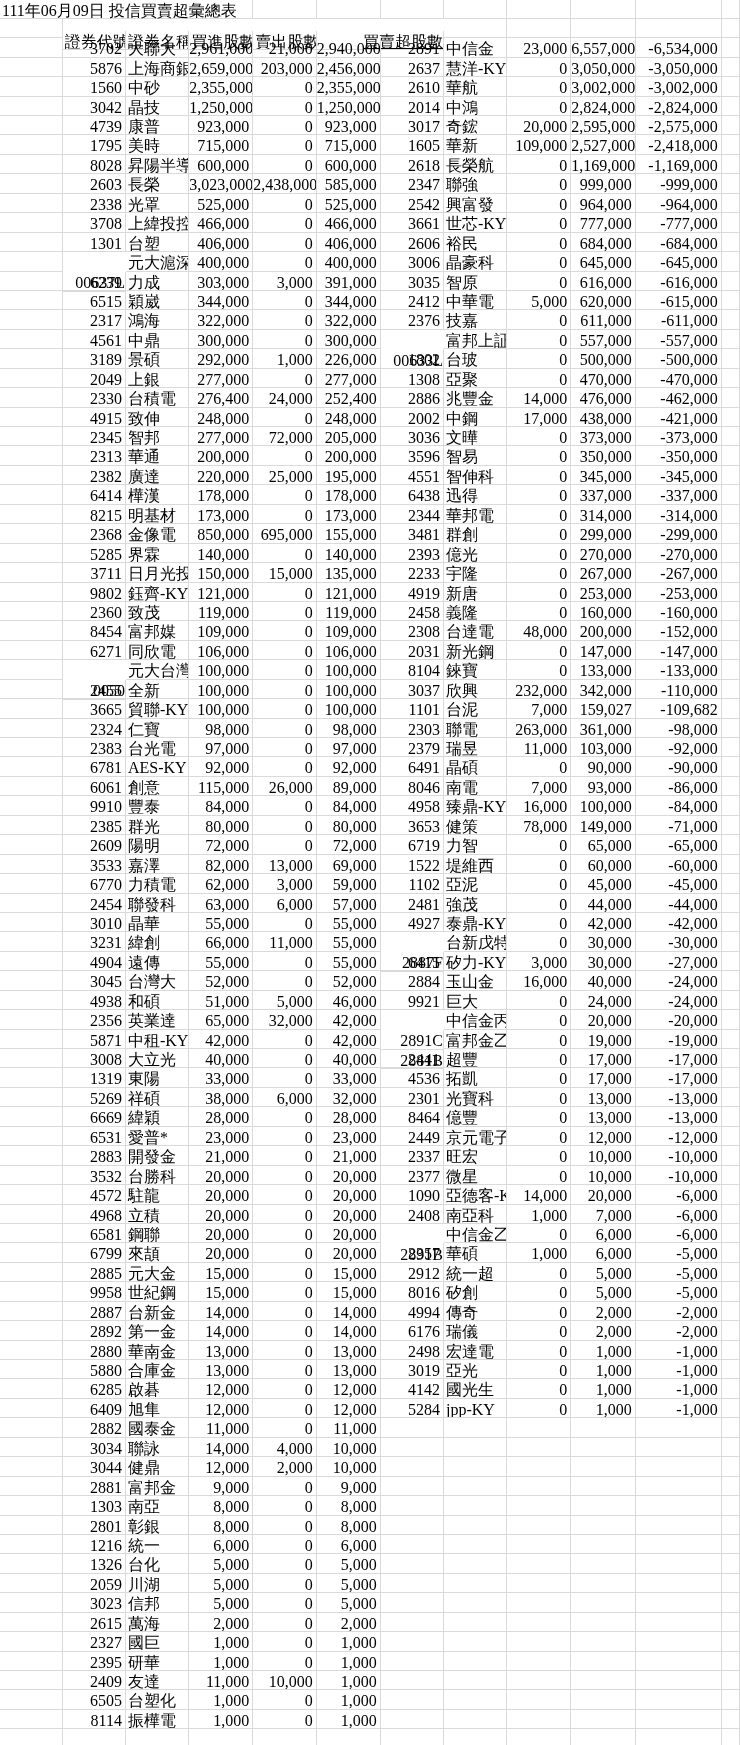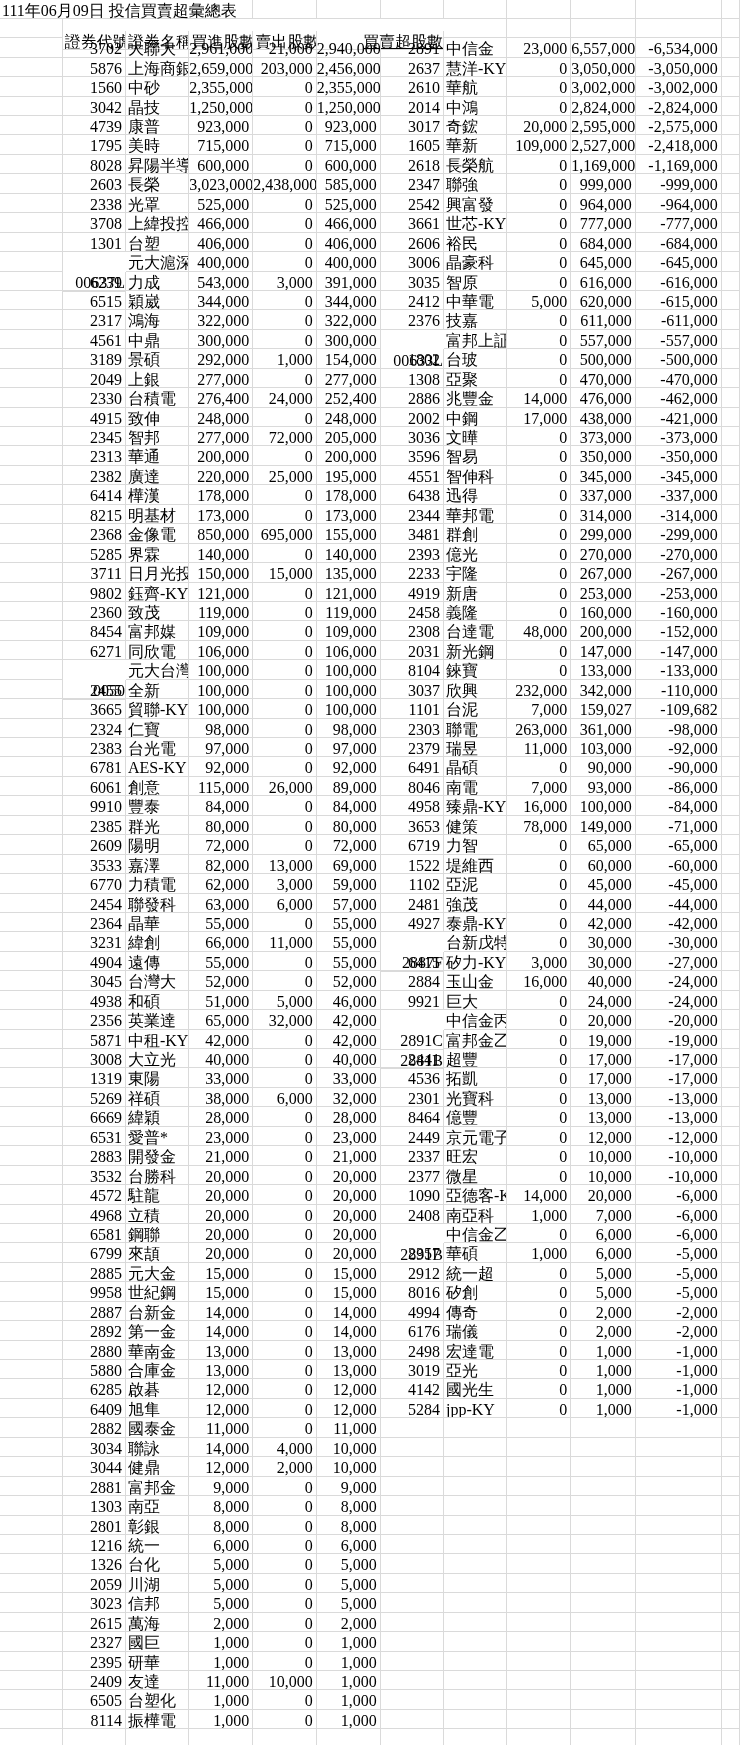--- a/index.html
+++ b/index.html
@@ -257,21 +257,21 @@
     <div class="cell c8 num">0</div>
     <div class="cell c9 num">645,000</div>
     <div class="cell c10 num">-645,000</div>
     <div class="cell c11"></div>
   </div>
 
   <div class="row data-row">
     <div class="cell c0"></div>
     <div class="cell c1 num code">6239</div>
     <div class="cell c2 txt">力成</div>
-    <div class="cell c3 num">543,000</div>
+    <div class="cell c3 num">303,000</div>
     <div class="cell c4 num">3,000</div>
     <div class="cell c5 num">391,000</div>
     <div class="cell c6 num code">3035</div>
     <div class="cell c7 txt">智原</div>
     <div class="cell c8 num">0</div>
     <div class="cell c9 num">616,000</div>
     <div class="cell c10 num">-616,000</div>
     <div class="cell c11"></div>
   </div>
 
@@ -319,21 +319,21 @@
     <div class="cell c10 num">-557,000</div>
     <div class="cell c11"></div>
   </div>
 
   <div class="row data-row">
     <div class="cell c0"></div>
     <div class="cell c1 num code">3189</div>
     <div class="cell c2 txt">景碩</div>
     <div class="cell c3 num">292,000</div>
     <div class="cell c4 num">1,000</div>
-    <div class="cell c5 num">154,000</div>
+    <div class="cell c5 num">226,000</div>
     <div class="cell c6 num code">1802</div>
     <div class="cell c7 txt">台玻</div>
     <div class="cell c8 num">0</div>
     <div class="cell c9 num">500,000</div>
     <div class="cell c10 num">-500,000</div>
     <div class="cell c11"></div>
   </div>
 
   <div class="row data-row">
     <div class="cell c0"></div>
@@ -750,21 +750,21 @@
     <div class="cell c6 num code">2481</div>
     <div class="cell c7 txt">強茂</div>
     <div class="cell c8 num">0</div>
     <div class="cell c9 num">44,000</div>
     <div class="cell c10 num">-44,000</div>
     <div class="cell c11"></div>
   </div>
 
   <div class="row data-row">
     <div class="cell c0"></div>
-    <div class="cell c1 num code">2364</div>
+    <div class="cell c1 num code">3010</div>
     <div class="cell c2 txt">晶華</div>
     <div class="cell c3 num">55,000</div>
     <div class="cell c4 num">0</div>
     <div class="cell c5 num">55,000</div>
     <div class="cell c6 num code">4927</div>
     <div class="cell c7 txt">泰鼎-KY</div>
     <div class="cell c8 num">0</div>
     <div class="cell c9 num">42,000</div>
     <div class="cell c10 num">-42,000</div>
     <div class="cell c11"></div>

